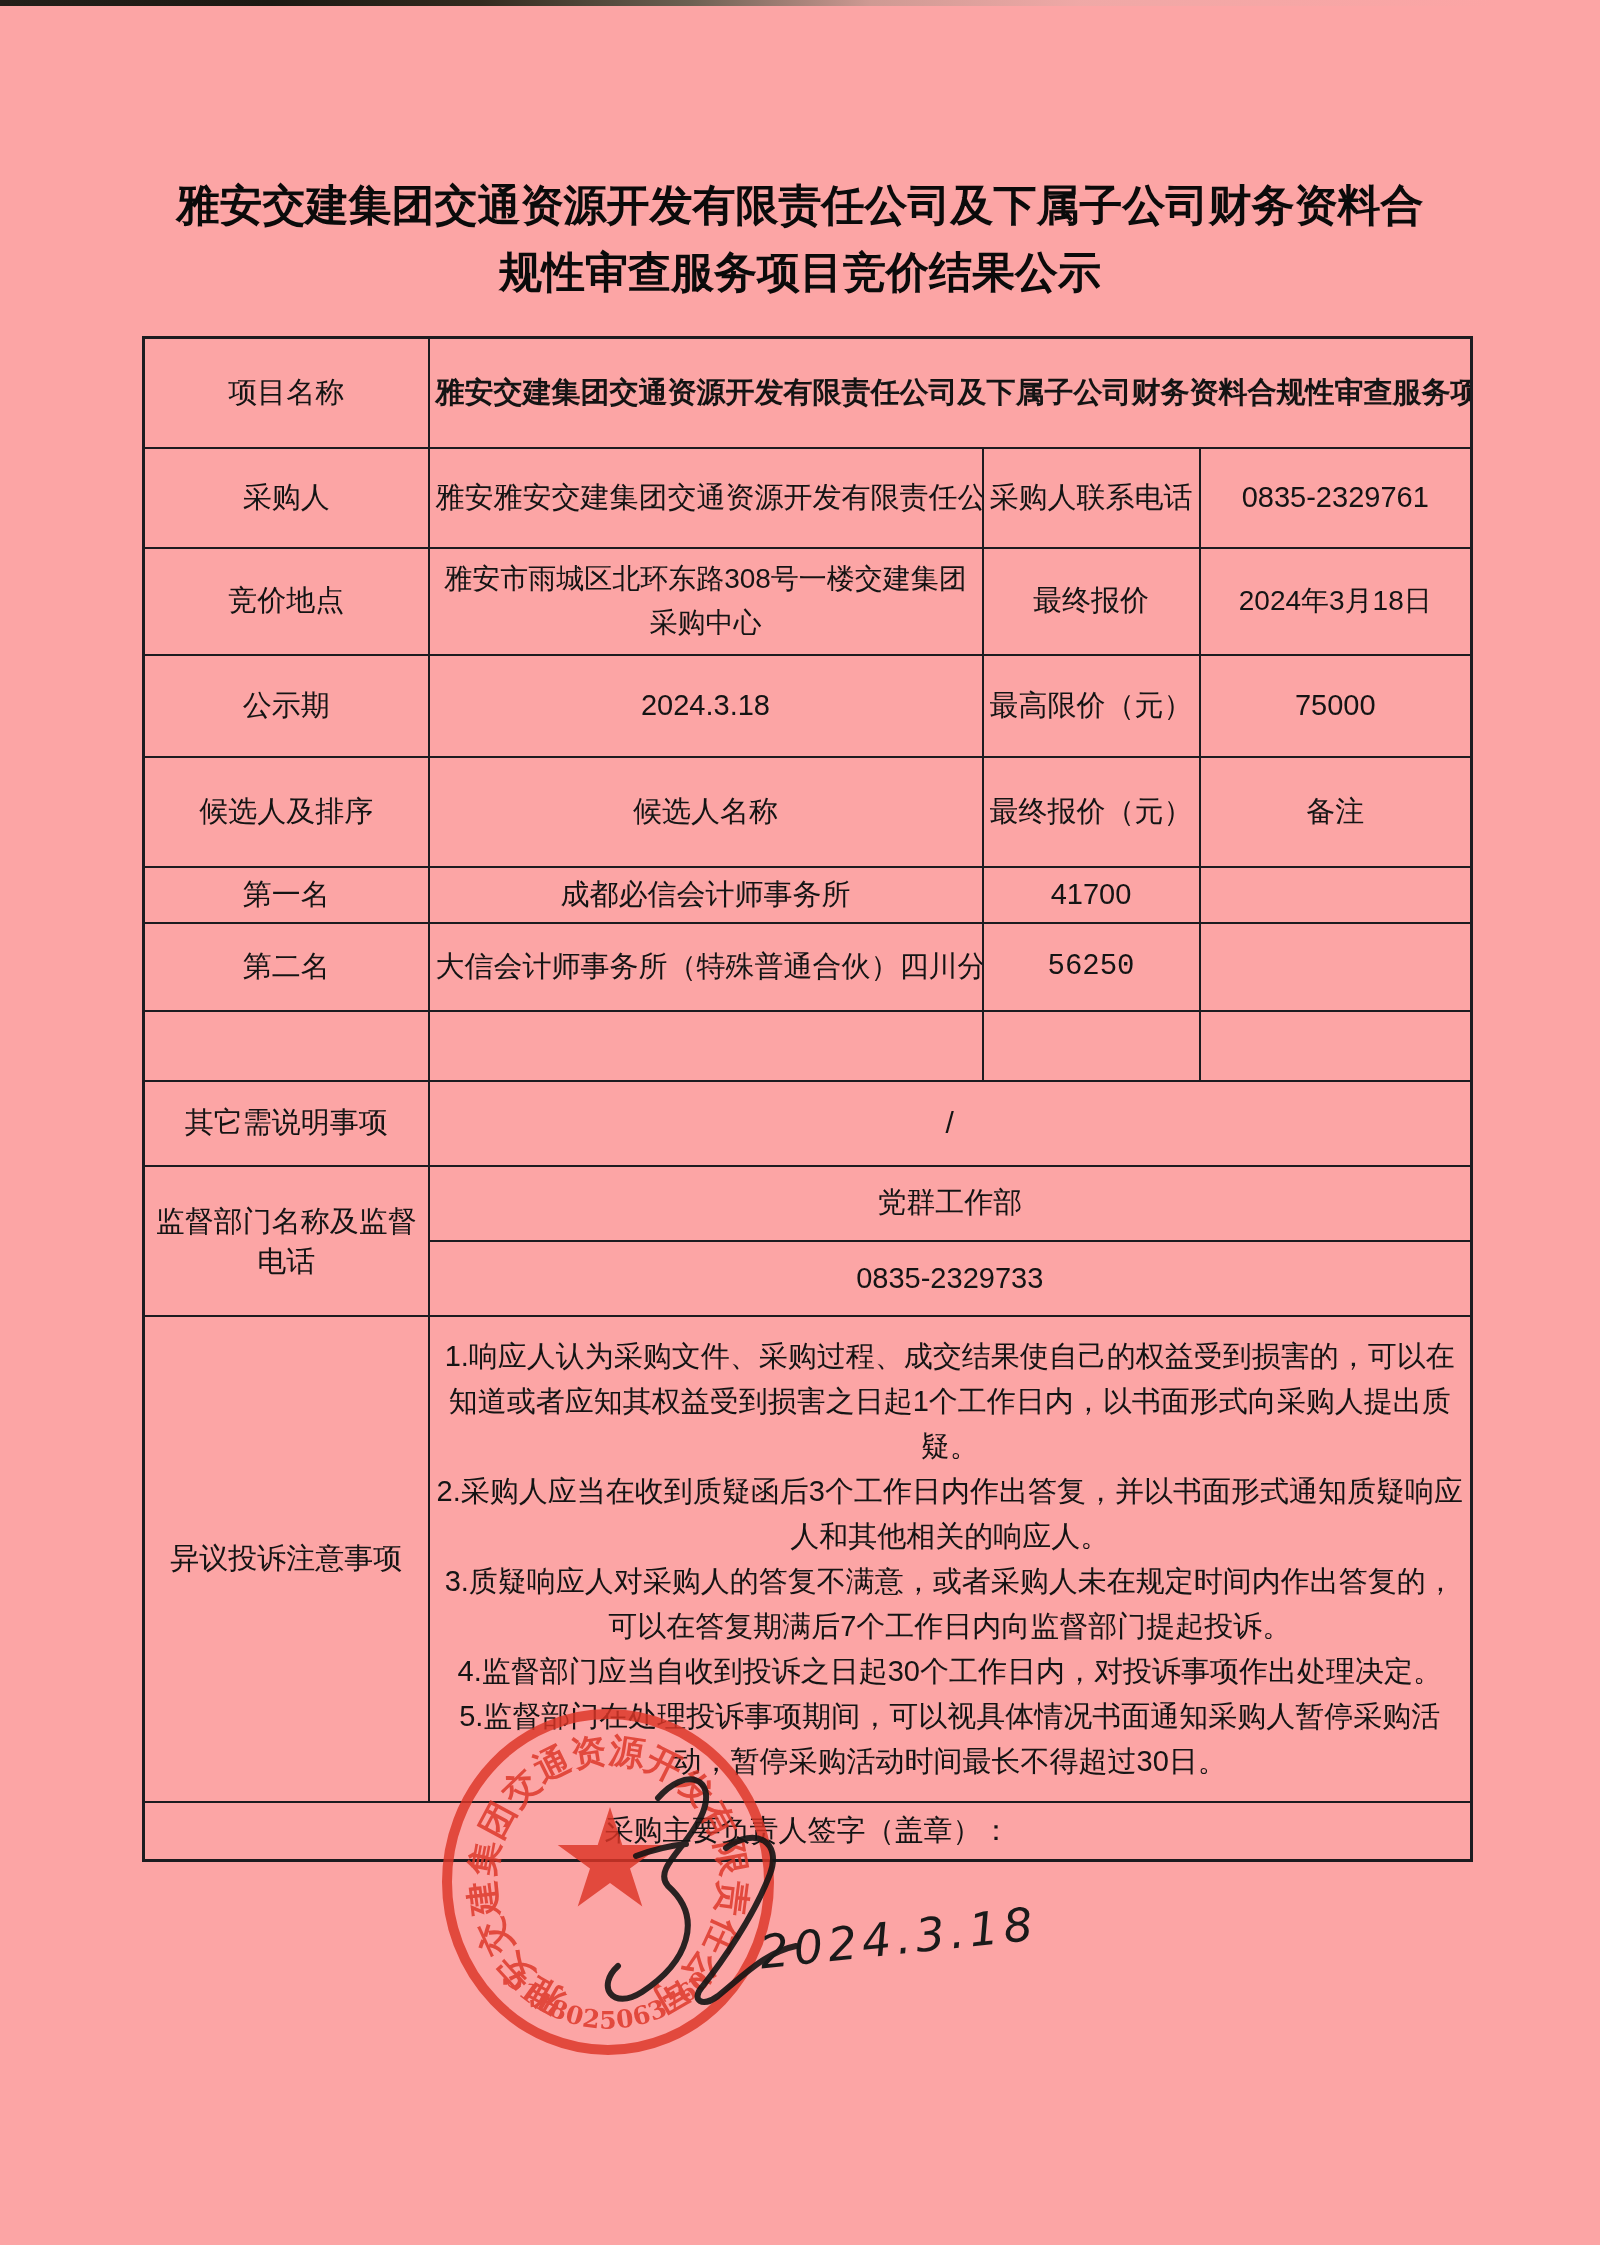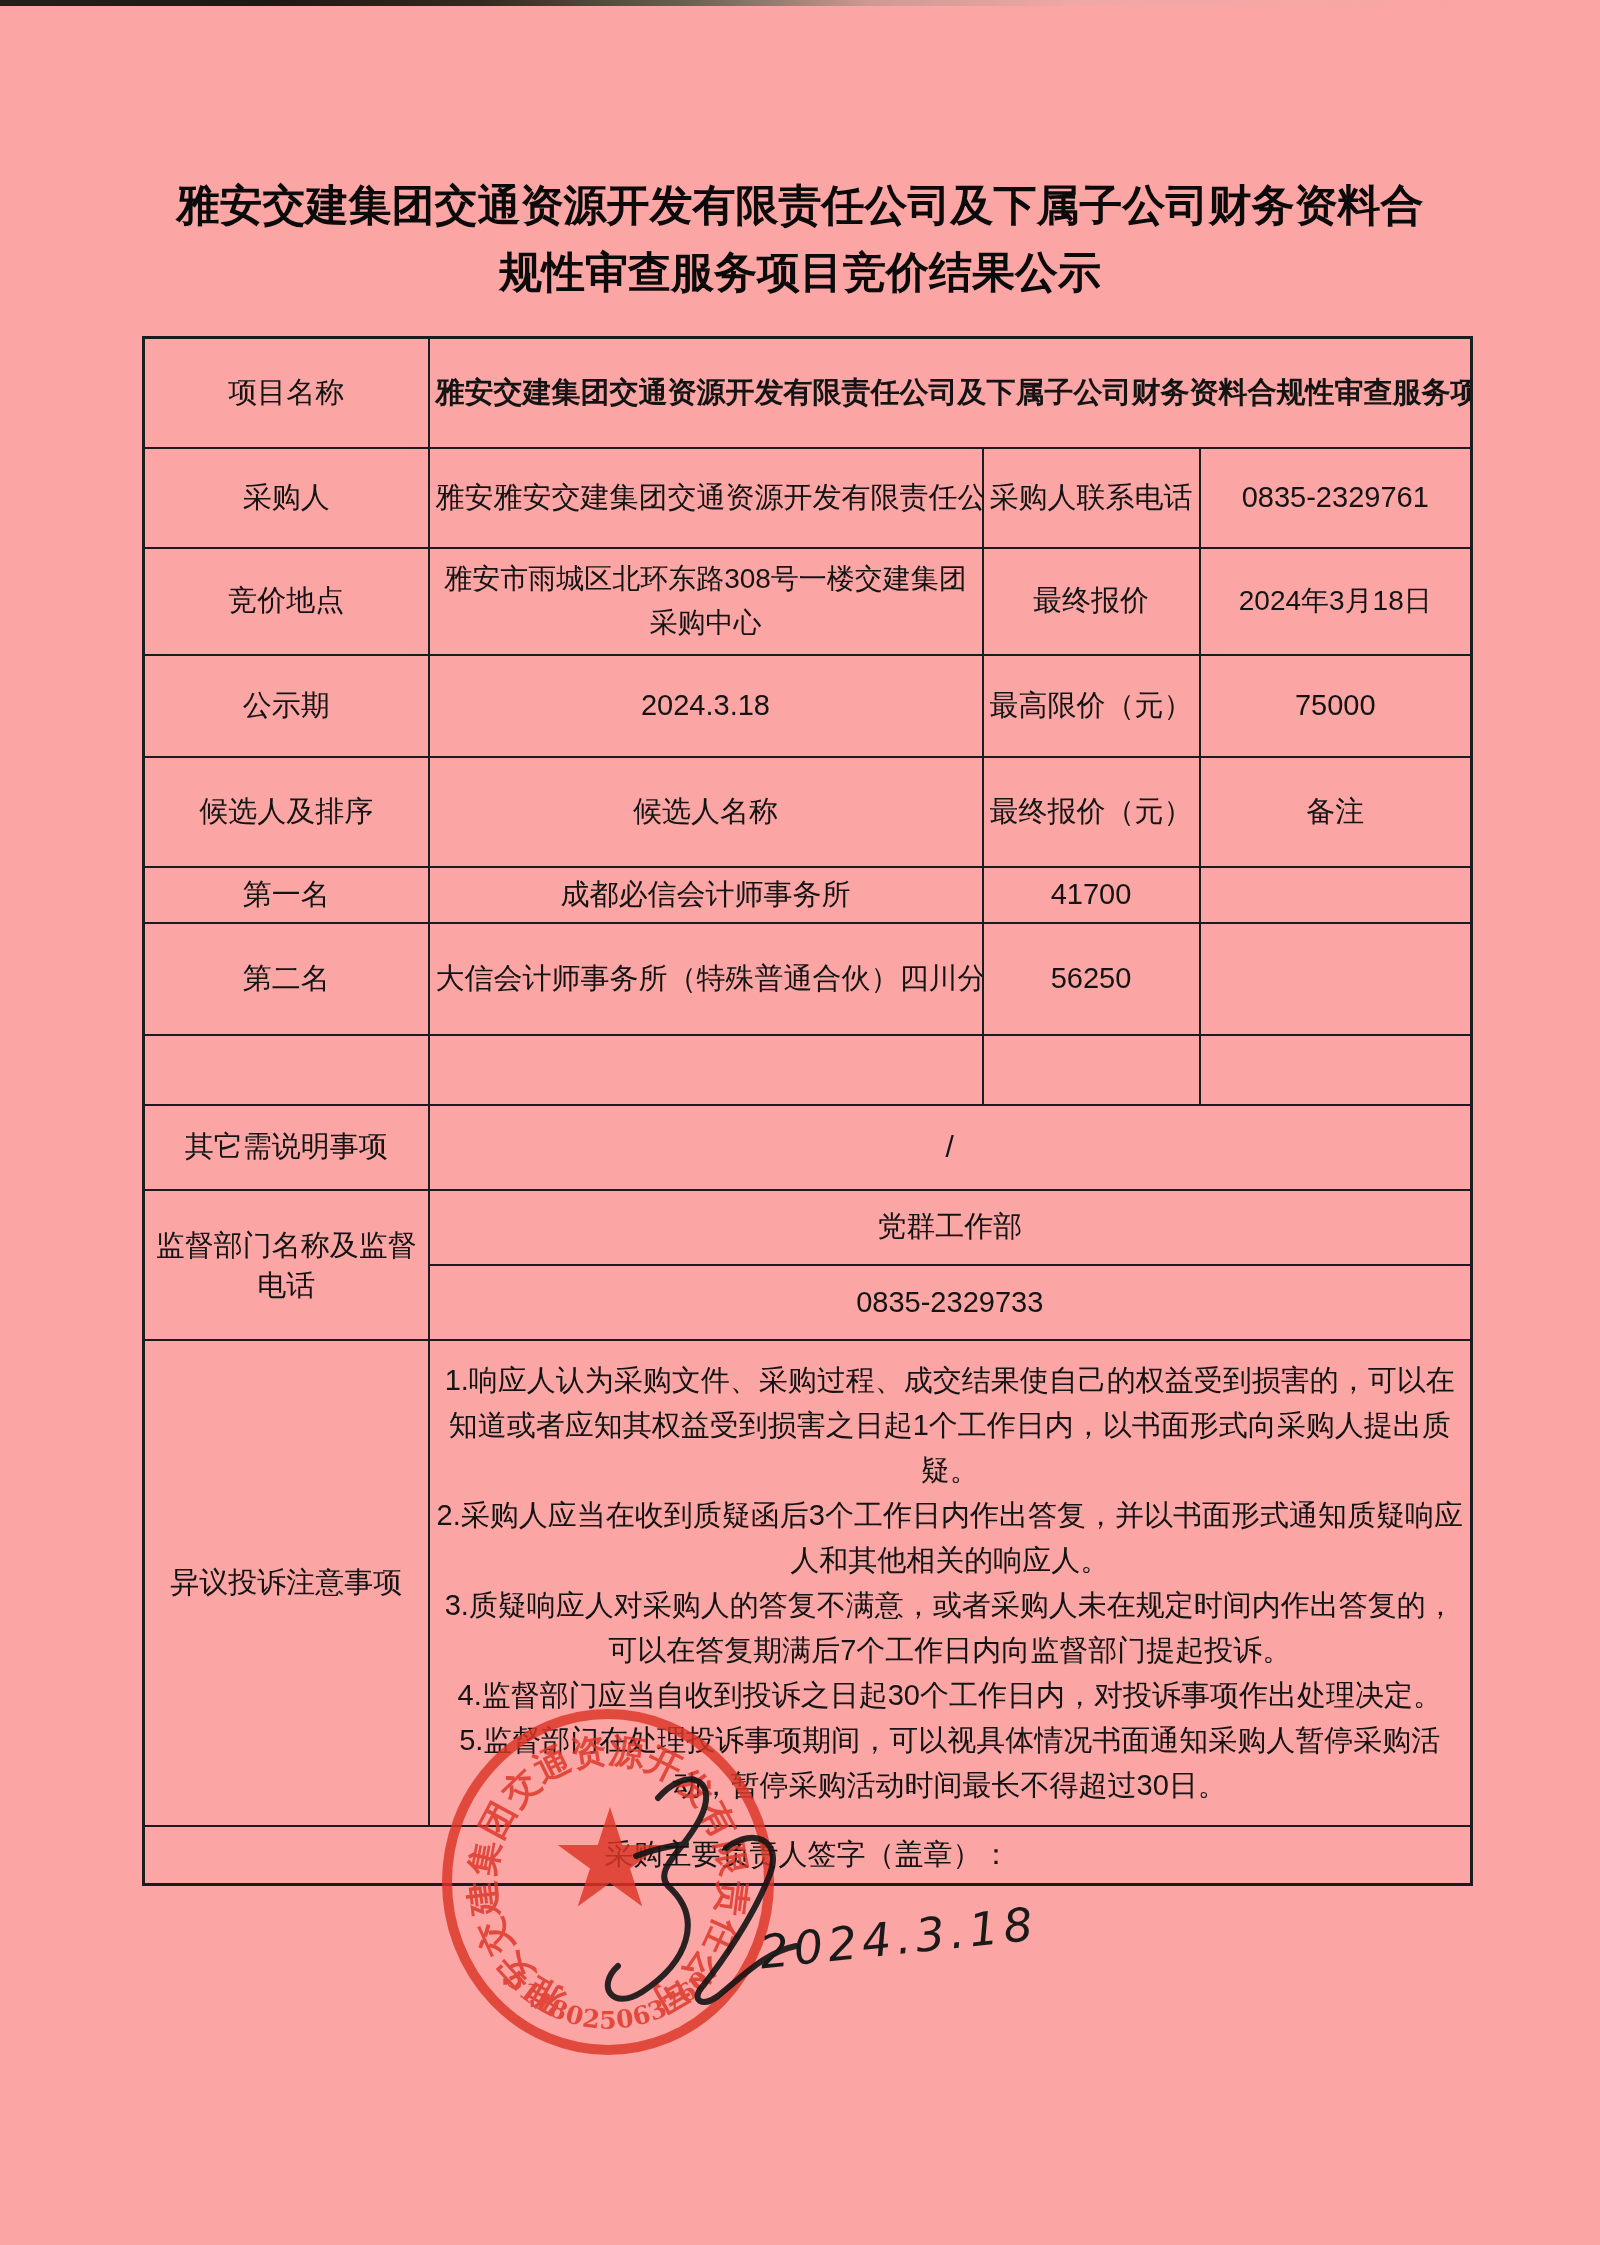--- a/index.html
+++ b/index.html
@@ -41,21 +41,21 @@
   td.nowrap{white-space:nowrap;}
   td.addr{line-height:44px;padding-right:12px;}
   td.objection-text{
     vertical-align:top;text-align:left;
     padding:26px 12px 0 16px;font-size:30px;line-height:45px;
   }
   td.proj-val{font-weight:bold;font-size:27px;white-space:nowrap;padding:0 2px;}
   td.sup-label{font-size:26px;line-height:40px;padding:0 2px;}
   tr.r1{height:110px;} tr.r2{height:100px;} tr.r3{height:107px;}
   tr.r4{height:102px;} tr.r5{height:110px;} tr.r6{height:56px;}
-  tr.r7{height:112px;} tr.r8{height:70px;}  tr.r9{height:85px;}
+  tr.r7{height:88px;font-family:Liberation Mono, monospace;} tr.r8{height:70px;}  tr.r9{height:85px;}
   tr.r10a{height:75px;} tr.r10b{height:75px;}
   tr.r11{height:486px;} tr.r12{height:59px;}
   #overlay-svg{position:absolute;left:0;top:0;z-index:6;pointer-events:none;}
   .stamp-ring-char{
     font-family:"DejaVu Serif","Liberation Serif",serif;
     font-size:35px;font-weight:bold;fill:#dd3527;
     text-anchor:middle;dominant-baseline:central;
   }
   .stamp-serial-digit{
     font-family:"DejaVu Serif","Liberation Serif",serif;

